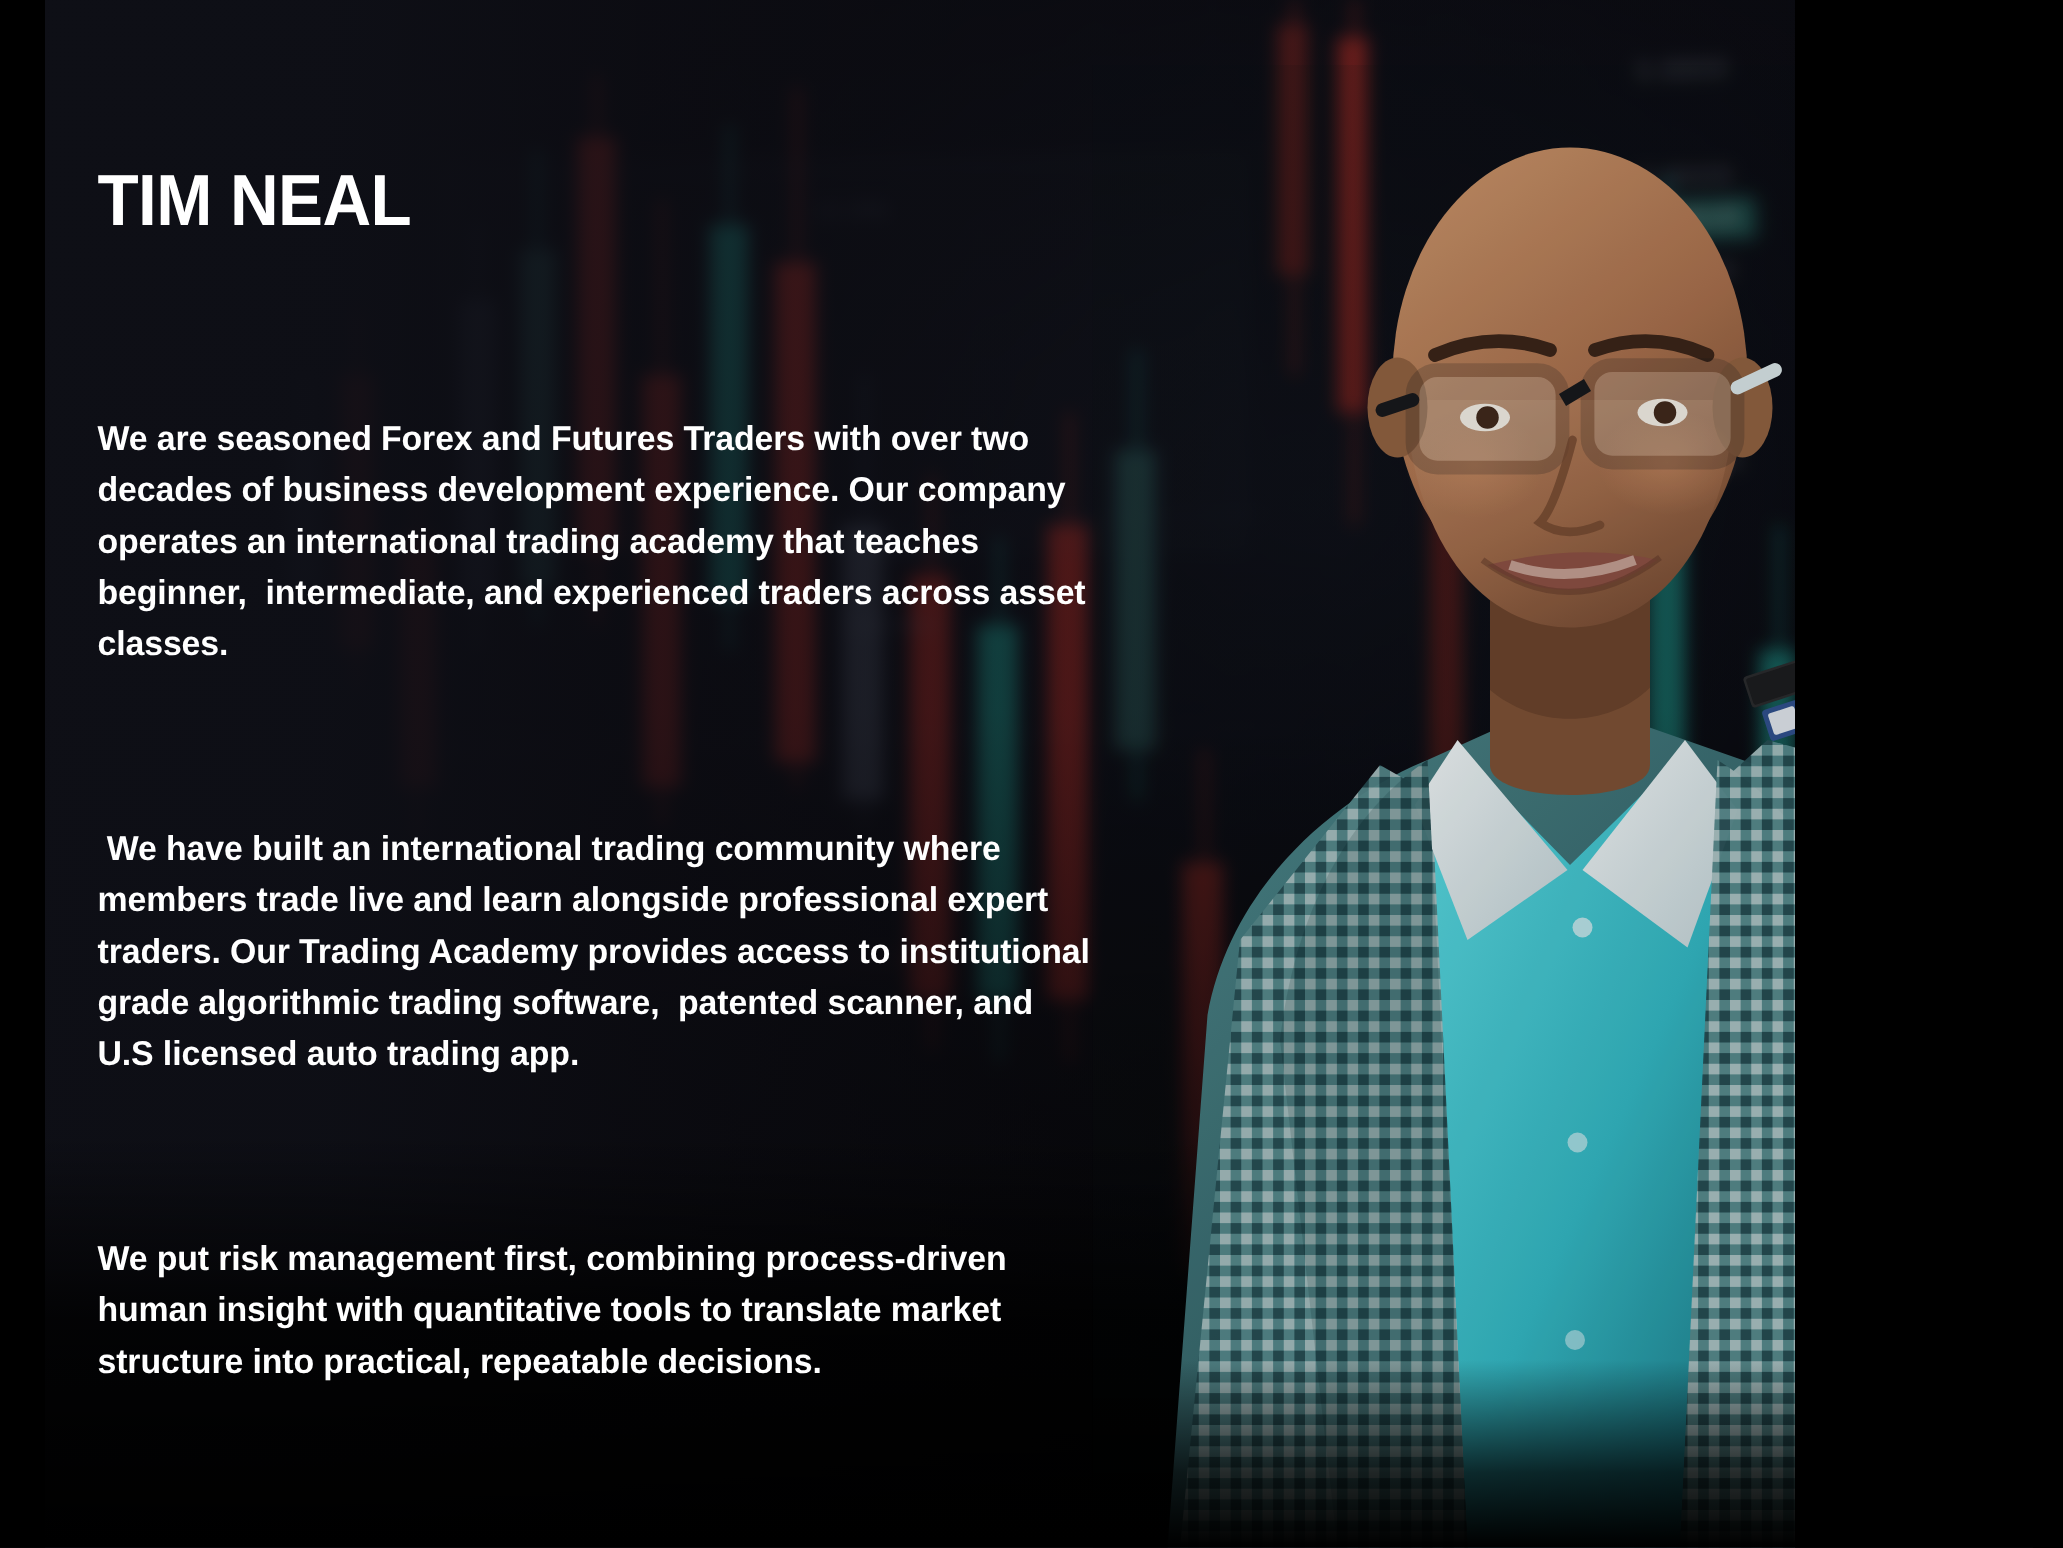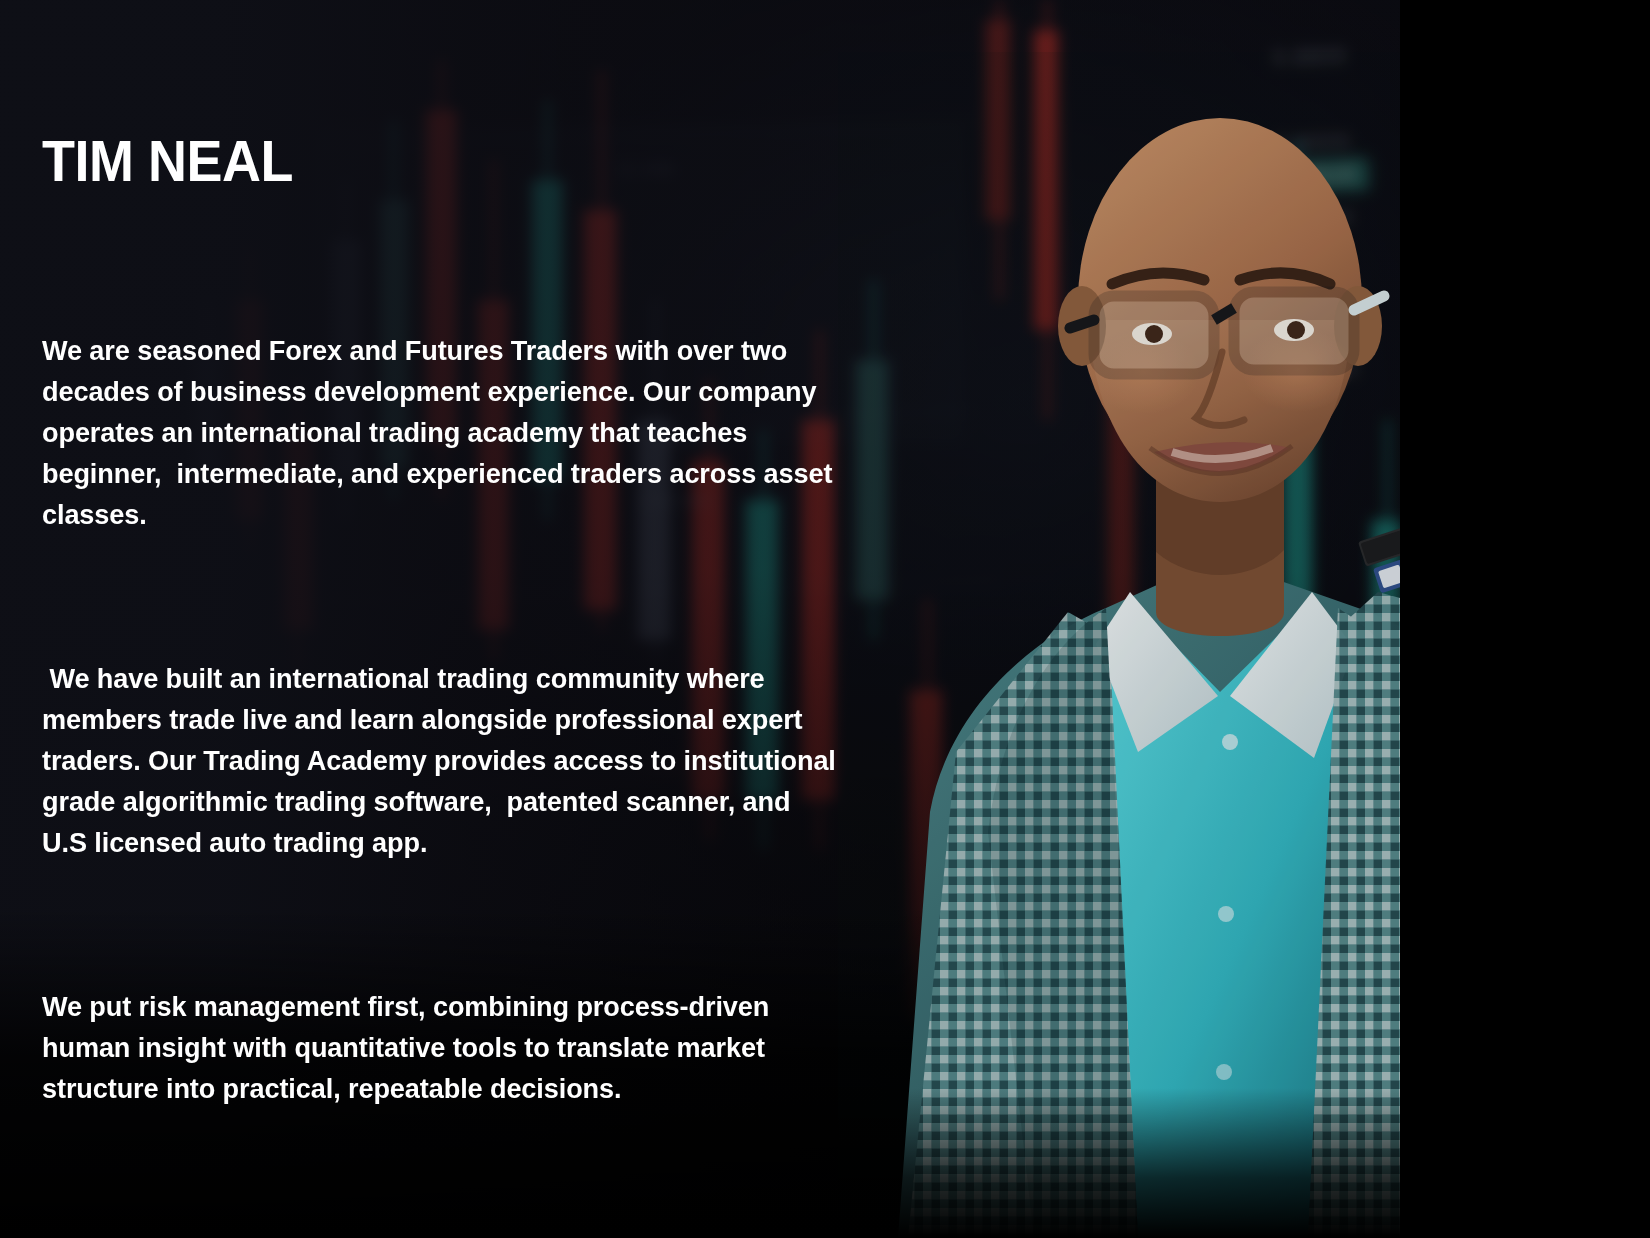--- a/index.html
+++ b/index.html
@@ -7,20 +7,21 @@
     padding: 0;
     background: #000;
   }
   #stage {
     position: relative;
     width: 1400px;
     height: 1238px;
     overflow: hidden;
     background: #12131c;
     font-family: "Liberation Sans", sans-serif;
+    margin-left: 36px;
   }
 
   
   .bg-root {
     position: absolute;
     inset: 0;
     overflow: hidden;
     background: #101119;
   }
   .bg-chart-plate {

